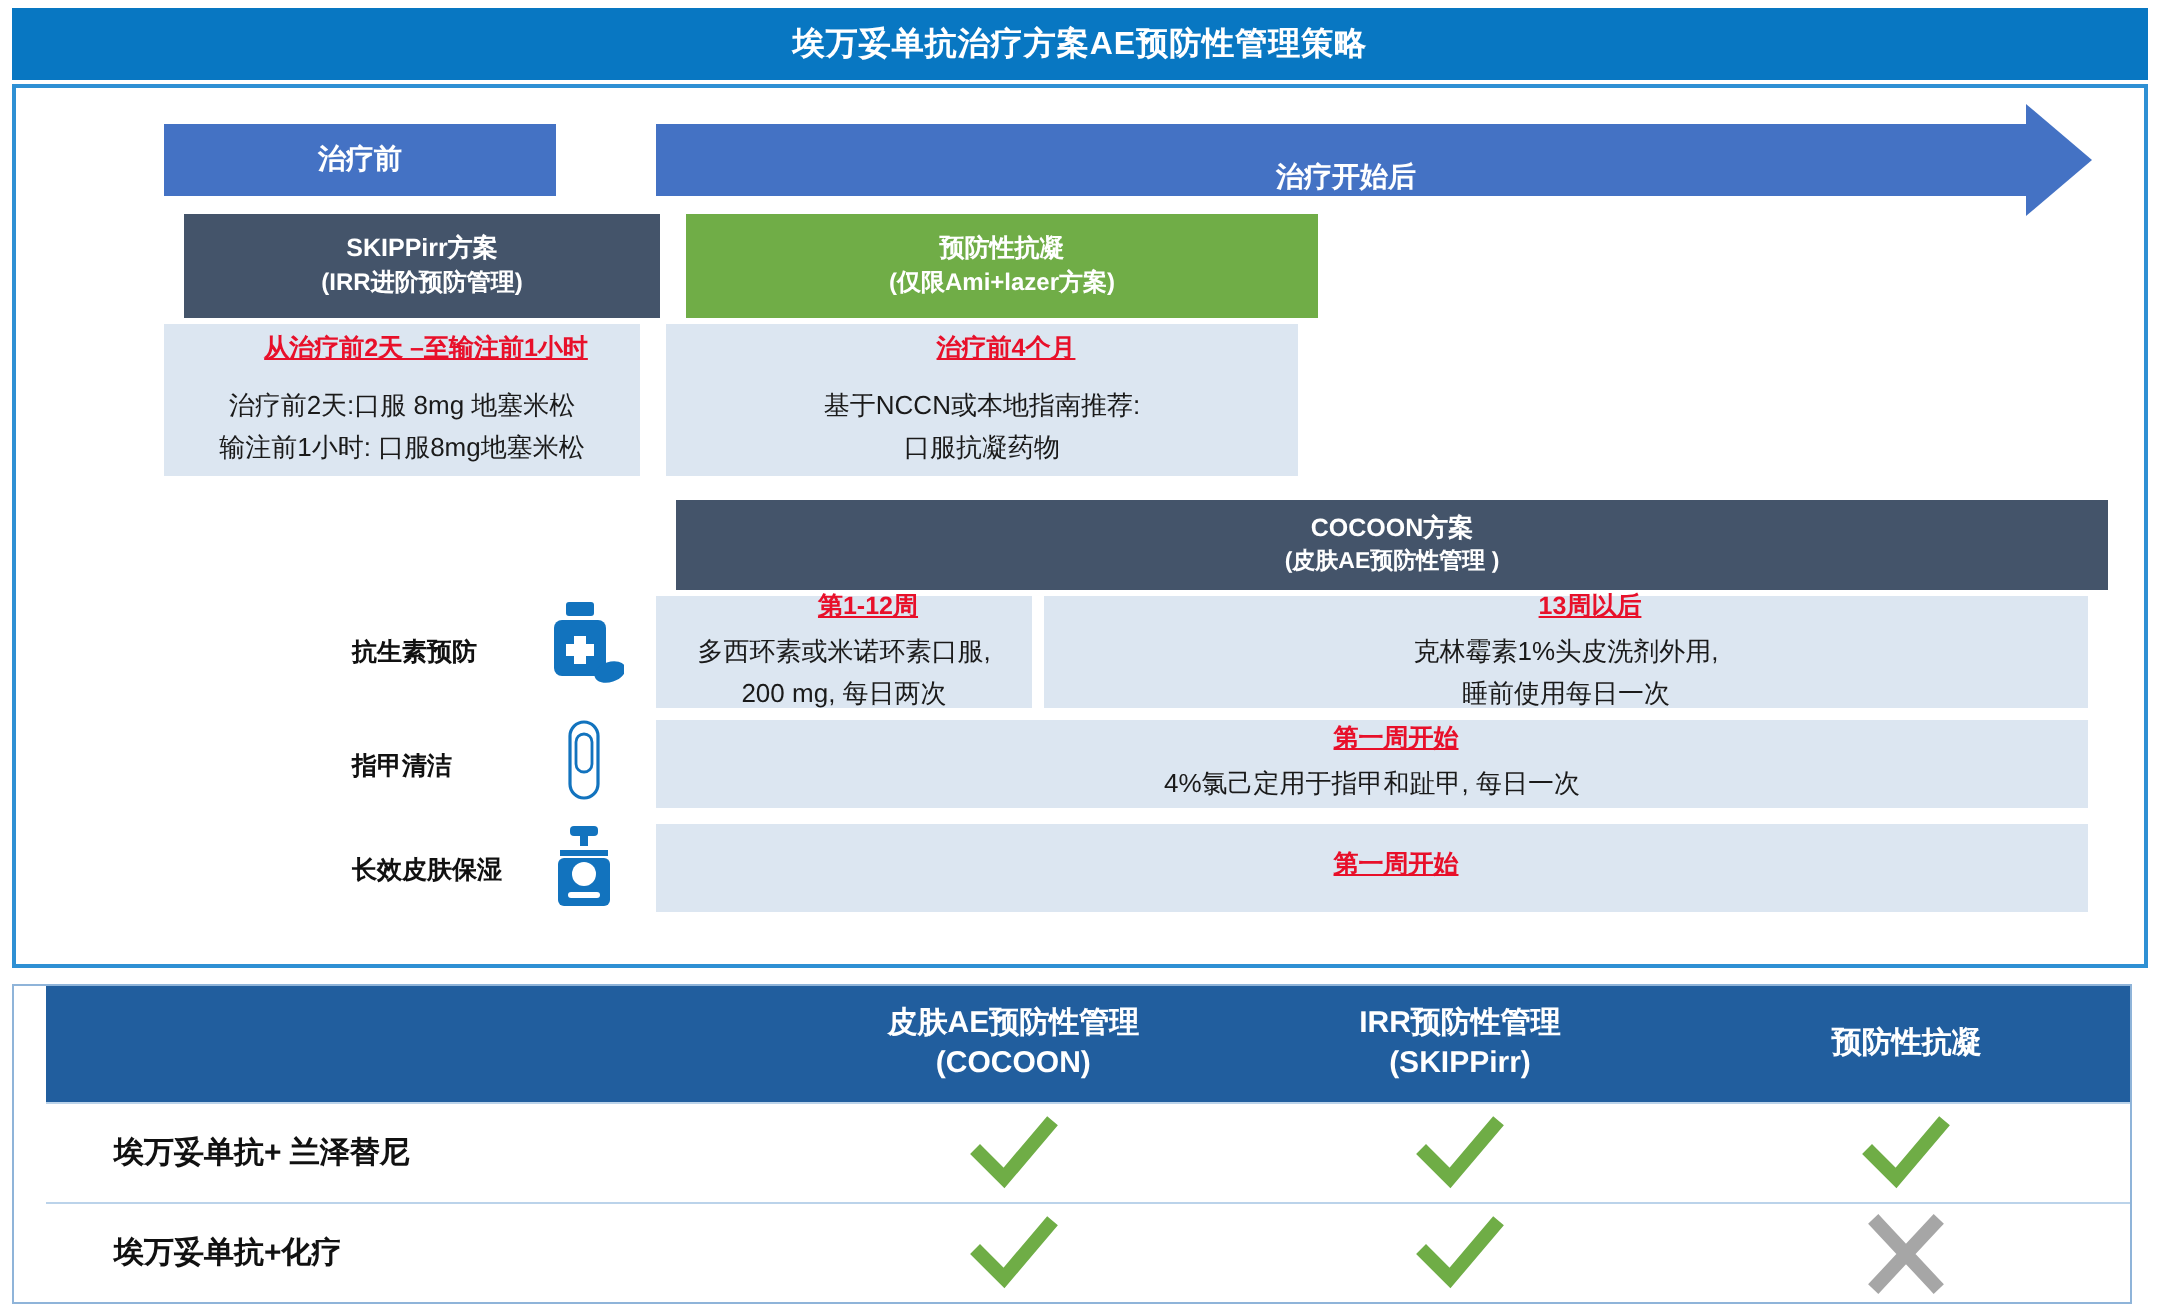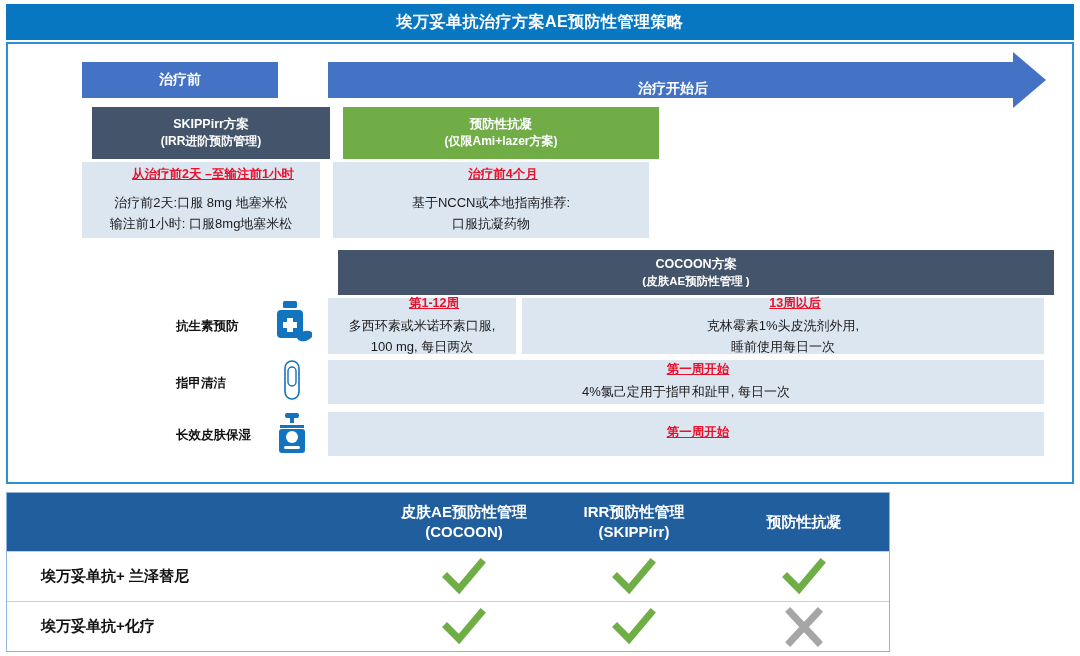--- a/index.html
+++ b/index.html
@@ -85,22 +85,23 @@
     position: absolute; left: 176px; width: 92px;
     font-size: 12.5px; font-weight: bold; color:#111; text-align: left;
   }
   .row-icon { position: absolute; left: 272px; width: 40px; }
   #lbl-abx   { top: 318px; }  #ico-abx   { top: 298px; }
   #lbl-nail  { top: 375px; }  #ico-nail  { top: 360px; }
   #lbl-moist { top: 427px; }  #ico-moist { top: 412px; }
 
   
   .table {
-    position: absolute; left: 6px; top: 492px; width: 884px; height: 160px;
+    position: absolute; left: 6px; top: 492px; width: 1060px; height: 160px;
     border: 1px solid #8FB4D9;
+    padding-left: 16px;
   }
   .t-head {
     display: flex; height: 58px; background:#215E9E; color:#fff;
   }
   .t-row { display:flex; height: 50px; background:#ffffff; border-top:1px solid #BBD3EA; }
   .c-label { width: 372px; display:flex; align-items:center; padding-left: 34px; }
   .c-val { flex:1; display:flex; align-items:center; justify-content:center; }
   .t-head .c-val { flex-direction: column; line-height: 1.35; text-align:center; }
   .t-head .h1 { font-size: 15px; font-weight: bold; }
   .t-head .h2 { font-size: 15px; font-weight: bold; }
@@ -158,21 +159,21 @@
       <rect x="11" y="3" width="14" height="7" rx="1.5" fill="#1273BE"></rect>
       <path d="M9 12 h18 a4 4 0 0 1 4 4 v20 a4 4 0 0 1 -4 4 h-18 a4 4 0 0 1 -4 -4 v-20 a4 4 0 0 1 4 -4 z" fill="#1273BE"></path>
       <rect x="15" y="20" width="6" height="14" fill="#ffffff"></rect>
       <rect x="11" y="24" width="14" height="6" fill="#ffffff"></rect>
       <ellipse cx="33" cy="38" rx="8" ry="5" transform="rotate(-18 33 38)" fill="#1273BE"></ellipse>
     </svg>
   </div>
   <div class="box-body row-body" id="abx-left">
     <div class="hl">第1-12周</div>
     <div class="bodytext">多西环素或米诺环素口服,</div>
-    <div class="bodytext">100 mg, 每日两次</div>
+    <div class="bodytext">200 mg, 每日两次</div>
   </div>
   <div class="box-body row-body" id="abx-right">
     <div class="hl">13周以后</div>
     <div class="bodytext">克林霉素1%头皮洗剂外用,</div>
     <div class="bodytext">睡前使用每日一次</div>
   </div>
 
   <div class="row-label" id="lbl-nail">指甲清洁</div>
   <div class="row-icon" id="ico-nail">
     <svg width="40" height="44" viewBox="0 0 40 44">

